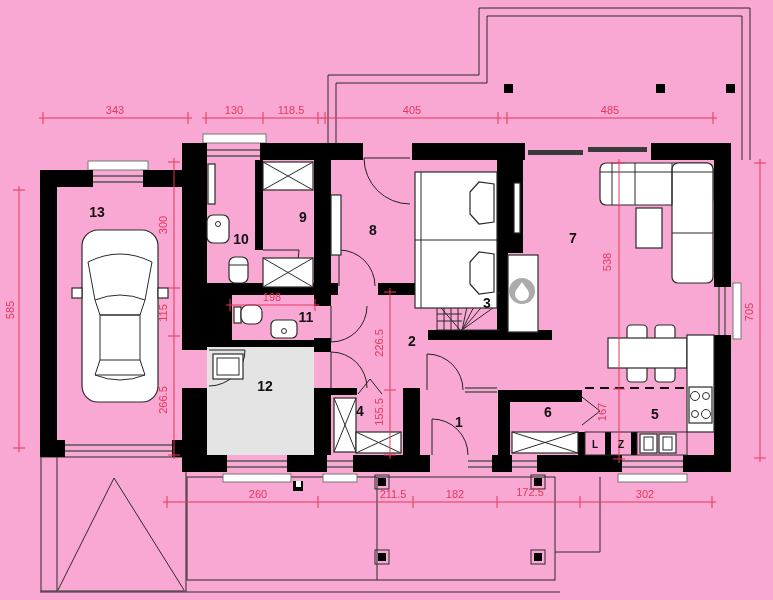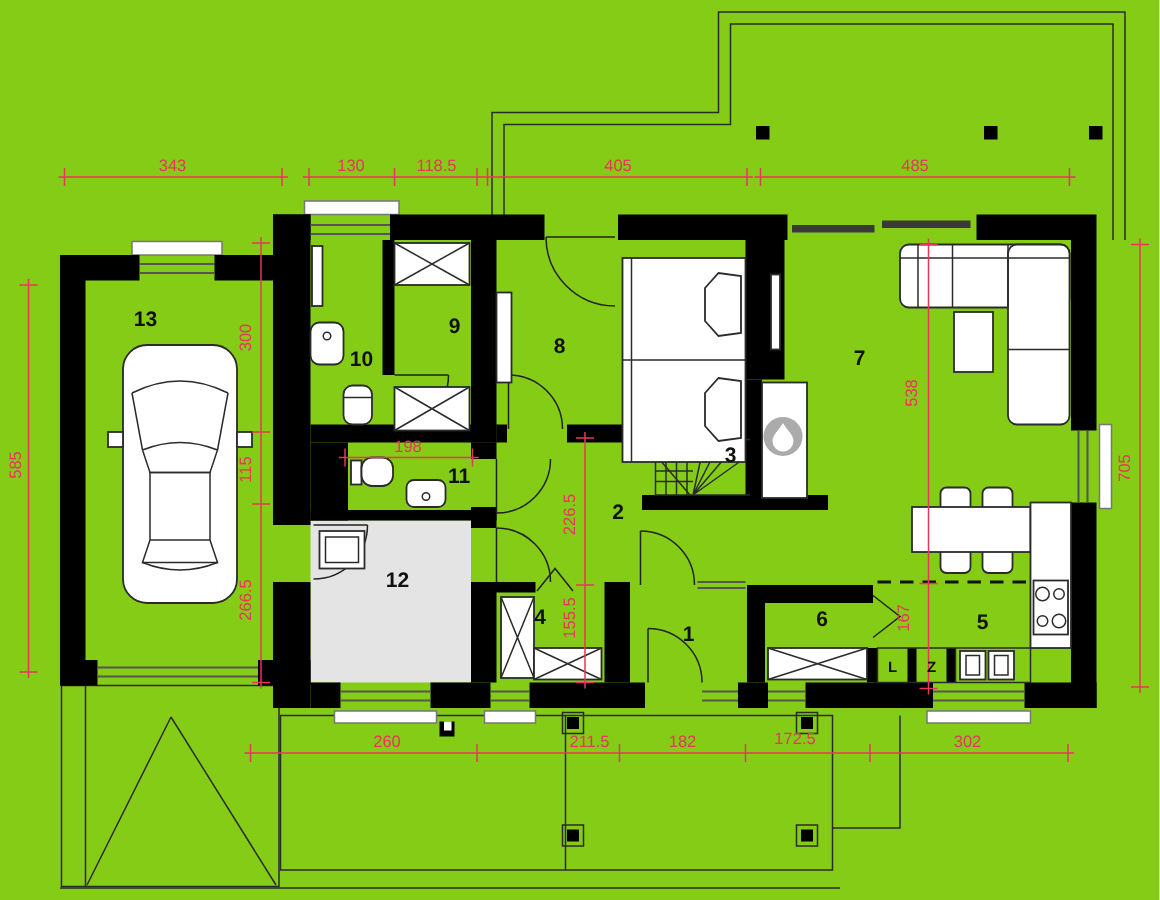--- a/index.html
+++ b/index.html
@@ -1,16 +1,16 @@
 <!DOCTYPE html>
 <html><head>
 <meta charset="utf-8">
 <style>
   html,body{margin:0;padding:0;background:#ffffff;}
-  .stage{position:relative;width:773px;height:600px;background:#84cc16;overflow:hidden;
+  .stage{position:relative;width:773px;height:600px;background:#f9a8d4;overflow:hidden;
          font-family:"Liberation Sans", sans-serif;}
   svg{display:block;}
   text{font-family:"Liberation Sans", sans-serif;}
   .room-label{font-size:14px;font-weight:bold;fill:#111;text-anchor:middle;}
   .dim-label{font-size:11px;fill:#E8365A;text-anchor:middle;}
   .appl-label{font-size:10px;font-weight:bold;fill:#111;text-anchor:middle;}
   .wall{fill:#000;stroke:none;}
   .thin{fill:none;stroke:#2b2b2b;stroke-width:1;}
   .furn{fill:#fff;stroke:#2b2b2b;stroke-width:1.2;}
   .furnline{fill:none;stroke:#2b2b2b;stroke-width:1;}

